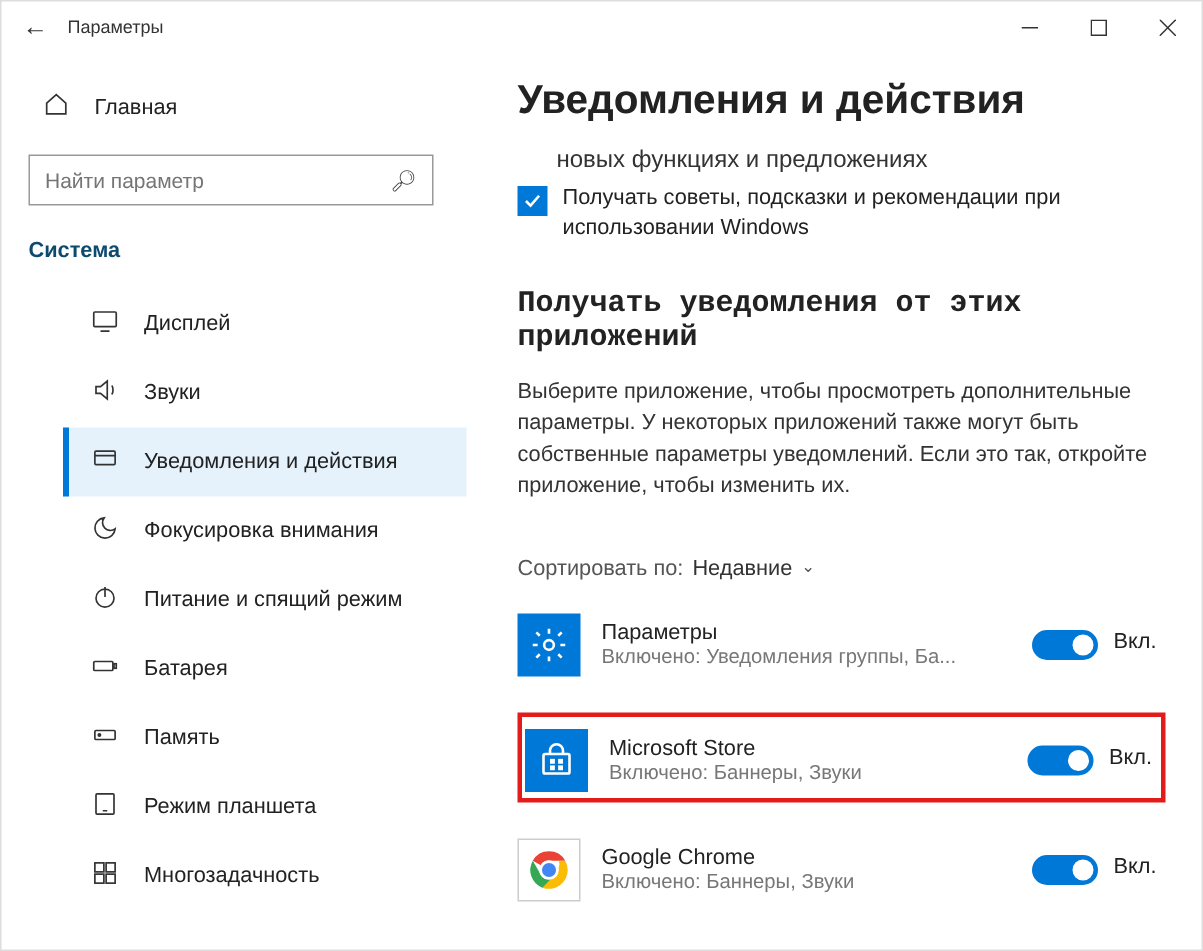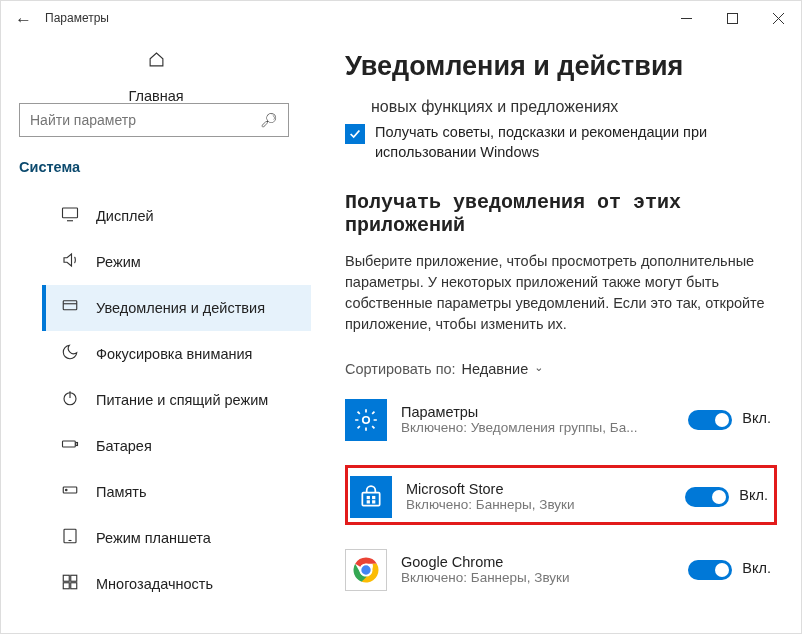--- a/index.html
+++ b/index.html
@@ -5,21 +5,21 @@
   * { box-sizing: border-box; margin: 0; padding: 0; font-family: "Segoe UI", Arial, sans-serif; }
   body { background: #fff; width: 802px; height: 634px; overflow: hidden; position: relative; }
   .window { width: 802px; height: 634px; display: flex; flex-direction: column; border: 1px solid #ddd;}
   .titlebar { height: 34px; display: flex; align-items: center; padding-left: 14px; }
   .titlebar .back { width: 22px; font-size: 17px; color: #333; cursor: default; }
   .titlebar .title { font-size: 12px; color: #333; margin-left: 8px;}
   .winbtns { margin-left: auto; display: flex; }
   .winbtn { width: 46px; height: 34px; display: flex; align-items: center; justify-content: center; font-size: 12px; color: #333; }
   .body { flex: 1; display: flex; overflow: hidden; }
   .sidebar { width: 310px; padding: 10px 0 0 0; display: flex; flex-direction: column; }
-  .home-row { display: flex; align-items: center; height: 42px; padding: 0 26px; gap: 16px; margin-top:6px;flex-direction:column; }
+  .home-row { display: flex; align-items: center; height: 42px; padding: 0 26px; gap: 16px; margin-top:6px; }
   .home-row .icon { width: 20px; text-align: center; font-size: 16px; color: #333;}
   .home-row .lbl { font-size: 14.5px; color: #222; }
   .search-wrap { padding: 10px 18px 14px 18px; }
   .search { width: 270px; height: 34px; border: 1px solid #999; background: #fff; display: flex; align-items: center; padding: 11px 10px; }
   .search input { border: none; outline: none; flex: 1; font-size: 14px; color: #666; background: transparent; }
   .search .sicon { font-size: 14px; color: #444; transform: scaleX(-1); }
   .section-title { padding: 8px 18px 18px 18px; font-size: 14.5px; font-weight: 600; color: #0c4a6e; }
   .navlist { display: flex; flex-direction: column; }
   .nav-item { display: flex; align-items: center; height: 46px; padding: 0 18px; gap: 16px; position: relative; cursor: default; margin-left: 41px;}
   .nav-item .icon { width: 20px; text-align: center; font-size: 16px; color: #333; }
@@ -27,21 +27,21 @@
   .nav-item.selected { background: #e6f2fb; }
   .nav-item.selected::before { content: ""; position: absolute; left: 0; top: 0; bottom: 0; width: 4px; background: #0078d7; }
   .content { flex: 1; padding: 16px 24px 0 34px; overflow: hidden; }
   .page-title { font-size: 27px; font-weight: 600; color: #222; margin-bottom: 16px; }
   .sub-line { font-size: 16px; color: #333; margin-left: 26px; margin-bottom: 6px; }
   .check-row { display: flex; align-items: flex-start; gap: 10px; margin-bottom: 28px; }
   .check { width: 20px; height: 20px; background: #0078d7; display: flex; align-items: center; justify-content: center; flex-shrink: 0; margin-top:2px;}
   .check svg { width: 14px; height: 14px; }
   .check-text { font-size: 14.5px; color: #222; line-height: 1.4; max-width: 380px; }
   .section-h2 { font-size: 20px; font-weight: 600; color: #222; margin: 22px 0 14px 0; font-family: Liberation Mono, monospace; }
-  .para { font-size: 14.5px; color: #333; line-height: 1.45; max-width: 420px; margin-bottom: 26px;}
+  .para { font-size: 14.5px; color: #333; line-height: 1.45; max-width: 420px; margin-bottom: 36px;}
   .sort-row { font-size: 14.5px; color: #555; margin-bottom: 18px; display:flex; gap:6px;}
   .sort-val { color: #333; }
   .chev { font-size: 11px; color: #555; }
   .app-list { display: flex; flex-direction: column; gap: 20px; }
   .app-row { display: flex; align-items: center; gap: 14px; padding:4px 6px 4px 0;}
   .app-row.highlight { border: 3px solid #e21b1b; padding: 8px 6px 4px 2px; }
   .app-icon { width: 42px; height: 42px; flex-shrink: 0; display:flex; align-items:center; justify-content:center; }
   .app-icon.settings { background: #0078d7; }
   .app-icon.store { background: #0078d7; }
   .app-icon.chrome { background: #fff; border:1px solid #ccc; }
@@ -103,21 +103,21 @@
                 <rect x="2" y="4" width="20" height="13" rx="1"></rect>
                 <line x1="8" y1="21" x2="16" y2="21"></line>
               </svg></span>
           <span class="lbl">Дисплей</span>
         </div>
         <div class="nav-item">
           <span class="icon"><svg width="18" height="18" viewBox="0 0 24 24" fill="none" stroke="#333" stroke-width="1.5">
                 <path d="M4 9v6h4l6 5V4l-6 5H4z"></path>
                 <path d="M18 8c1.5 1.5 1.5 6.5 0 8"></path>
               </svg></span>
-          <span class="lbl">Режим</span>
+          <span class="lbl">Звуки</span>
         </div>
         <div class="nav-item selected">
           <span class="icon"><svg width="18" height="18" viewBox="0 0 24 24" fill="none" stroke="#333" stroke-width="1.5">
                 <rect x="3" y="5" width="18" height="12" rx="1"></rect>
                 <line x1="3" y1="9" x2="21" y2="9"></line>
               </svg></span>
           <span class="lbl">Уведомления и действия</span>
         </div>
         <div class="nav-item">
           <span class="icon"><svg width="18" height="18" viewBox="0 0 24 24" fill="none" stroke="#333" stroke-width="1.5">

